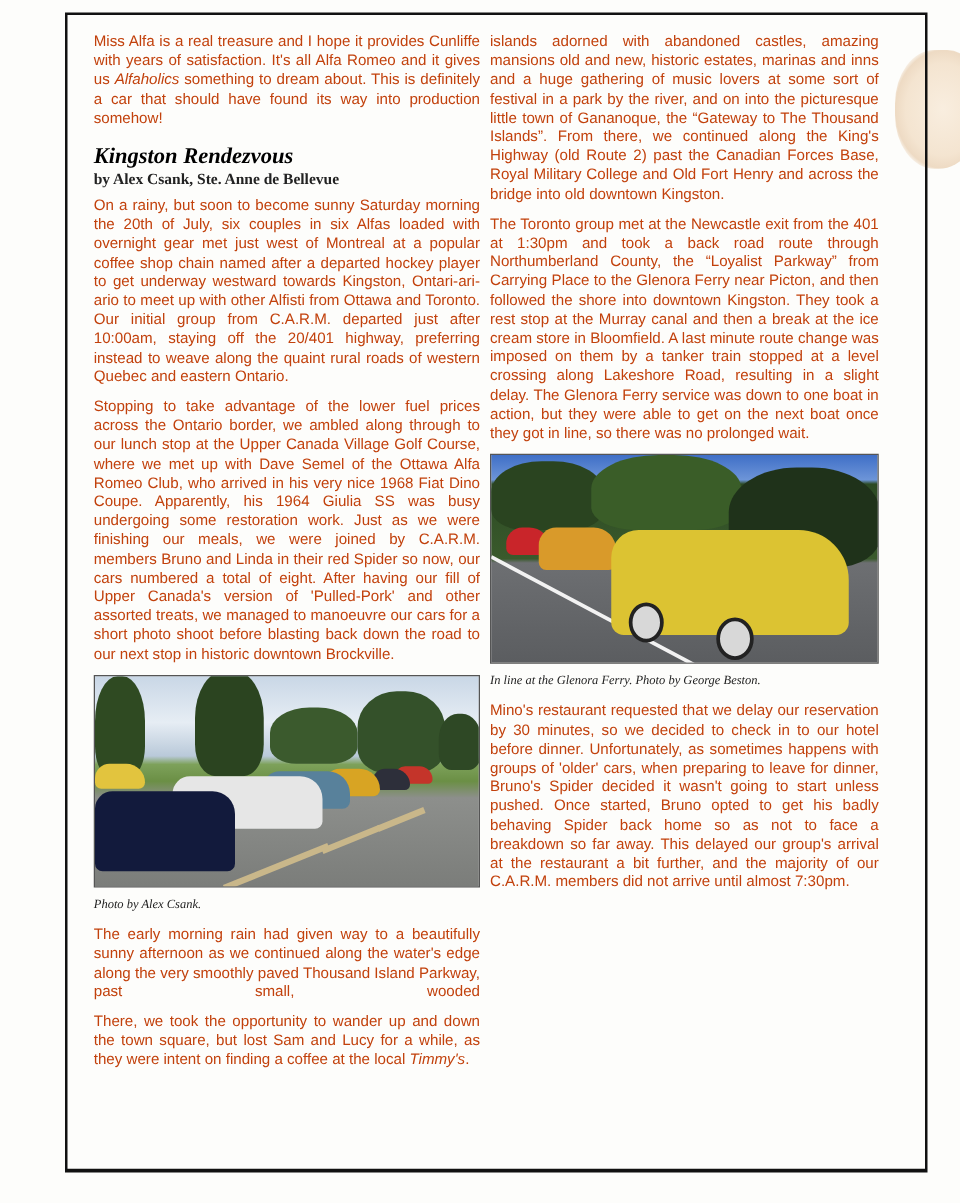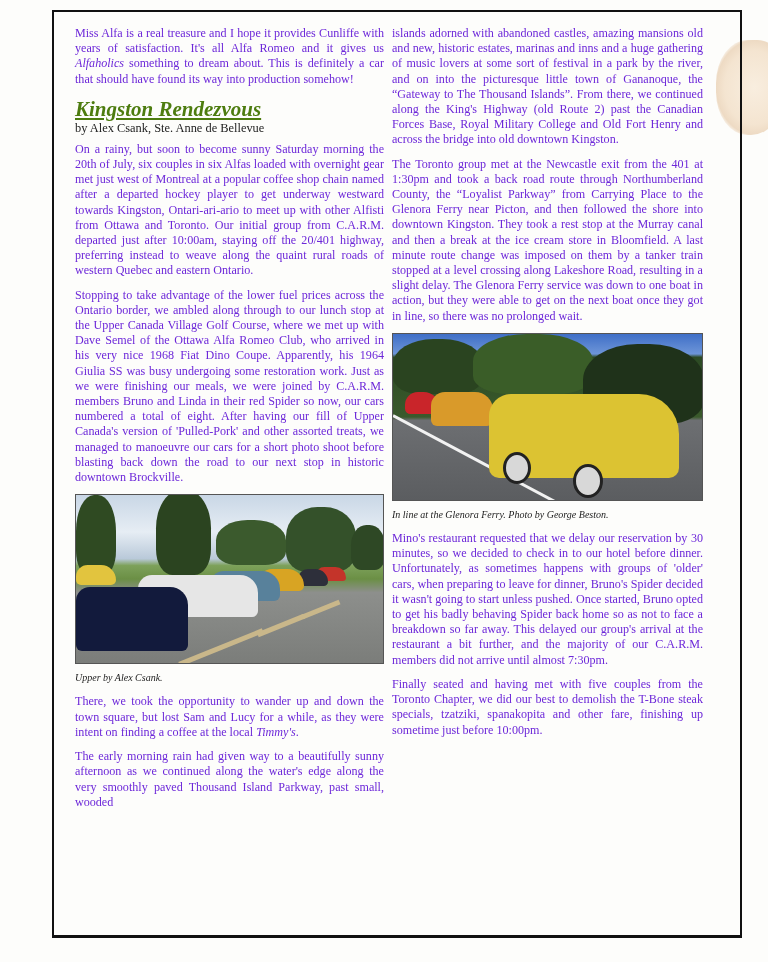--- a/index.html
+++ b/index.html
@@ -15,29 +15,29 @@
   .frame {
     position:absolute; left:52px; top:10px; width:690px; height:928px;
     border:2px solid #111; border-bottom-width:3px; border-right-width:2px;
     box-sizing:border-box;
   }
   .col { position:absolute; top:26px; }
   .col-left { left:75px; width:309px; }
   .col-right { left:392px; width:311px; }
   p.body {
     margin:0 0 9px 0; font-size:12.1px; line-height:15.2px; text-align:justify;
-    font-family: Liberation Serif, serif; color:#6d28d9;
+    font-family: Liberation Sans, sans-serif; color:#c2410c;
   }
   p.body em { font-style:italic; }
   h2.title {
-    margin:10px 0 0 0; font-size:21px; line-height:24px; font-style:italic; font-weight:bold;
-    font-family: "Liberation Serif", "DejaVu Serif", serif; color:#4d7c0f;text-decoration:underline;
+    margin:10px 0 0 0; font-size:18px; line-height:24px; font-style:italic; font-weight:bold;
+    font-family: "Liberation Serif", "DejaVu Serif", serif; color:#000000;
   }
   .byline {
-    margin:0 0 6px 0; font-size:12.4px; line-height:15px; font-weight:normal;
+    margin:0 0 6px 0; font-size:12.4px; line-height:15px; font-weight:bold;
     font-family: "Liberation Serif", "DejaVu Serif", serif;
   }
   .caption {
     margin:6px 0 9px 0; font-size:10px; line-height:15.2px; font-style:italic; text-align:justify;
     font-family: "Liberation Serif", "DejaVu Serif", serif;
   }
   .photo {
     position:relative; overflow:hidden; border:1px solid #555; box-sizing:border-box;
   }
   
@@ -77,38 +77,37 @@
     <div class="car" style="left:240px;top:72px;width:30px;height:14px;background:#c4342a;"></div>
     <div class="car" style="left:222px;top:74px;width:30px;height:17px;background:#2d2f3a;"></div>
     <div class="car" style="left:183px;top:74px;width:45px;height:22px;background:#d8a423;"></div>
     <div class="car" style="left:134px;top:76px;width:70px;height:30px;background:#58819b;"></div>
     <div class="car" style="left:62px;top:80px;width:120px;height:42px;background:#e6e6e6;"></div>
     <div class="car" style="left:0;top:92px;width:112px;height:64px;background:#121a3c;"></div>
     <div class="curb" style="left:100px;top:150px;width:90px;"></div>
     <div class="curb" style="left:180px;top:128px;width:50px;"></div>
     <div class="curb" style="left:225px;top:112px;width:40px;"></div>
   </div>
-  <div class="caption">Upper by Alex Csank.</div>
+  <div class="caption">Photo by Alex Csank.</div>
 
+  <p class="body" style="text-align-last:justify;">The early morning rain had given way to a beautifully sunny afternoon as we continued along the water's edge along the very smoothly paved Thousand Island Parkway, past small, wooded</p>
   <p class="body"><span>There, we took the opportunity to wander up and down the town square, but lost Sam and Lucy for a while, as they were intent on finding a coffee at the local </span><em>Timmy's</em><span>.</span></p>
-  <p class="body" style="text-align-last:justify;">The early morning rain had given way to a beautifully sunny afternoon as we continued along the water's edge along the very smoothly paved Thousand Island Parkway, past small, wooded</p>
 </div>
 
 <div class="col col-right">
   <p class="body">islands adorned with abandoned castles, amazing mansions old and new, historic estates, marinas and inns and a huge gathering of music lovers at some sort of festival in a park by the river, and on into the picturesque little town of Gananoque, the “Gateway to The Thousand Islands”. From there, we continued along the King's Highway (old Route 2) past the Canadian Forces Base, Royal Military College and Old Fort Henry and across the bridge into old downtown Kingston.</p>
   <p class="body">The Toronto group met at the Newcastle exit from the 401 at 1:30pm and took a back road route through Northumberland County, the “Loyalist Parkway” from Carrying Place to the Glenora Ferry near Picton, and then followed the shore into downtown Kingston. They took a rest stop at the Murray canal and then a break at the ice cream store in Bloomfield. A last minute route change was imposed on them by a tanker train stopped at a level crossing along Lakeshore Road, resulting in a slight delay. The Glenora Ferry service was down to one boat in action, but they were able to get on the next boat once they got in line, so there was no prolonged wait.</p>
 
   <div class="photo photo2" title="Yellow Alfa Romeo sedan leading an orange coupe and red Spider in a lane by the road">
     <div class="tree" style="left:0;top:5px;width:90px;height:55px;background:#2a4420;"></div>
     <div class="tree" style="left:80px;top:0;width:120px;height:60px;background:#3a5d28;"></div>
     <div class="tree" style="left:190px;top:10px;width:121px;height:80px;background:#1f321a;"></div>
     <div class="lane" style="left:0;top:80px;width:190px;transform:rotate(28deg);"></div>
     <div class="car" style="left:12px;top:58px;width:35px;height:22px;background:#c9252a;"></div>
     <div class="car" style="left:38px;top:58px;width:62px;height:34px;background:#d99a2a;"></div>
     <div class="car" style="left:96px;top:60px;width:190px;height:84px;background:#dcc332;border-radius:22px 40px 10px 10px;"></div>
     <div class="car" style="left:110px;top:118px;width:22px;height:26px;border-radius:50%;background:#d8d8d8;border:3px solid #222;"></div>
     <div class="car" style="left:180px;top:130px;width:24px;height:28px;border-radius:50%;background:#d8d8d8;border:3px solid #222;"></div>
   </div>
   <div class="caption">In line at the Glenora Ferry. Photo by George Beston.</div>
 
   <p class="body">Mino's restaurant requested that we delay our reservation by 30 minutes, so we decided to check in to our hotel before dinner. Unfortunately, as sometimes happens with groups of 'older' cars, when preparing to leave for dinner, Bruno's Spider decided it wasn't going to start unless pushed. Once started, Bruno opted to get his badly behaving Spider back home so as not to face a breakdown so far away. This delayed our group's arrival at the restaurant a bit further, and the majority of our C.A.R.M. members did not arrive until almost 7:30pm.</p>
-  <p class="body">Finally seated and having met with five couples from the Toronto Chapter, we did our best to demolish the T-Bone steak specials, tzatziki, spanakopita and other fare, finishing up sometime just before 10:00pm.</p>
 </div>
 
 </body></html>

